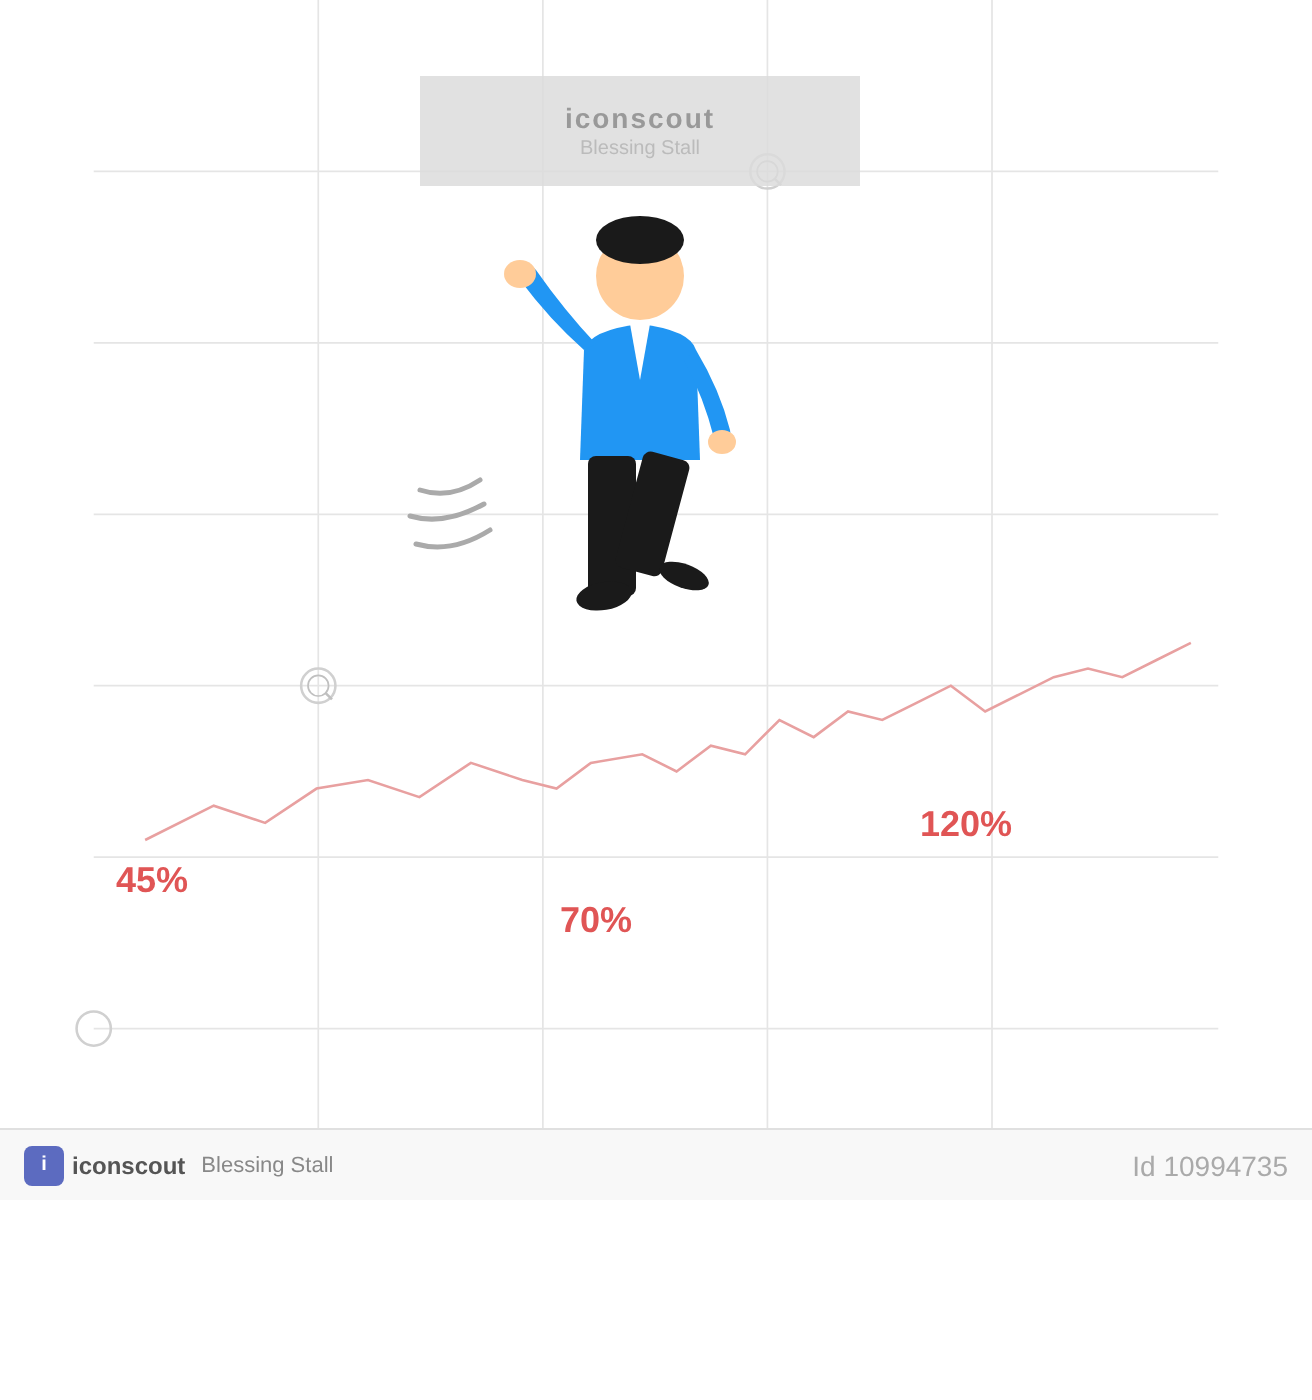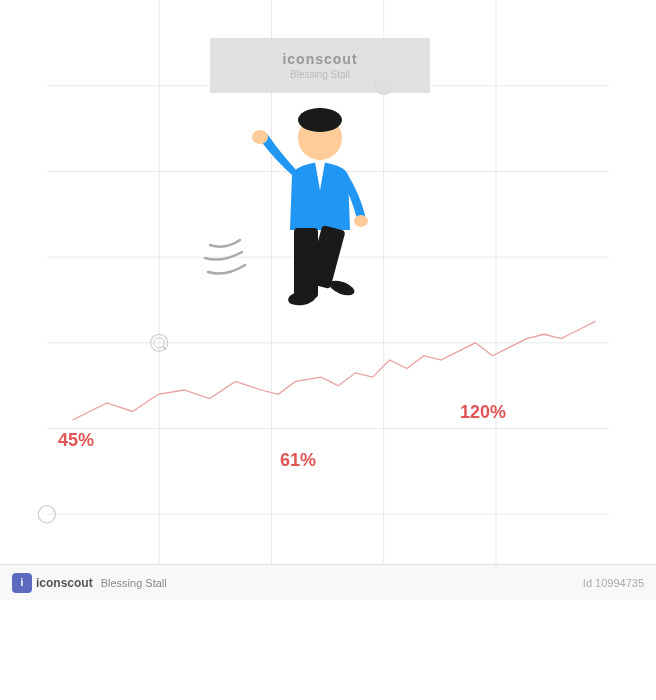--- a/index.html
+++ b/index.html
@@ -113,21 +113,21 @@
 
     .bottom-blessing {
       font-size: 11px;
       color: #888;
       margin-left: 8px;
     }
 
     .bottom-id {
       position: absolute;
       right: 12px;
-      font-size: 11px;
+      font-size: 14px;
       color: #aaa;
       text-align: right;
     }
 
     
     .pct-label {
       position: absolute;
       font-size: 18px;
       font-weight: 600;
       color: #e05555;
@@ -226,21 +226,21 @@
       <rect x="64" y="128" width="24" height="70" rx="4" fill="#1a1a1a"></rect>
       <rect x="92" y="128" width="24" height="60" rx="4" fill="#1a1a1a" transform="rotate(15,104,128)"></rect>
 
       <ellipse cx="72" cy="198" rx="14" ry="7" fill="#1a1a1a" transform="rotate(-10,72,198)"></ellipse>
 
       <ellipse cx="112" cy="188" rx="13" ry="6" fill="#1a1a1a" transform="rotate(20,112,188)"></ellipse>
     </svg>
   </div>
 
   <div class="pct-label pct-50">45%</div>
-  <div class="pct-label pct-70">61%</div>
+  <div class="pct-label pct-70">70%</div>
   <div class="pct-label pct-120">120%</div>
 
   <div class="bottom-bar">
     <div class="bottom-iconscout-logo">
       <div class="bottom-logo-icon">i</div>
       <span class="bottom-logo-text">iconscout</span>
     </div>
     <span class="bottom-blessing">Blessing Stall</span>
     <span class="bottom-id">Id 10994735</span>
   </div>

